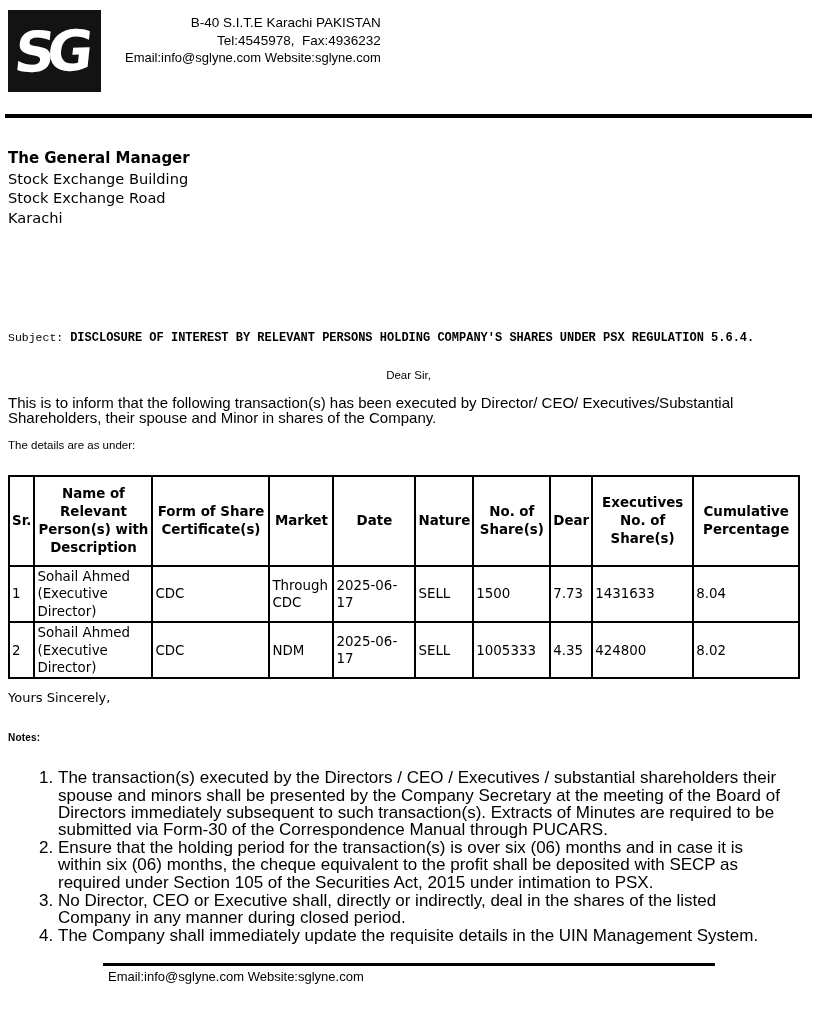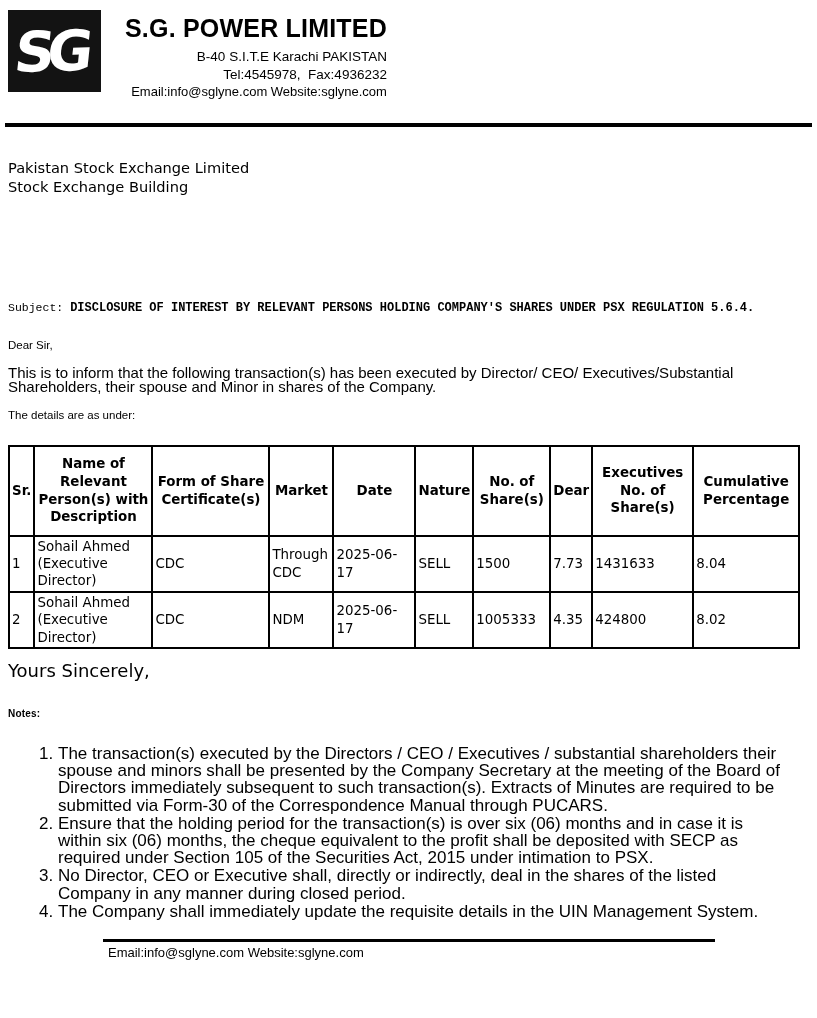--- a/index.html
+++ b/index.html
@@ -29,41 +29,41 @@
 
   .head-rule { height: 4px; background: #000; margin: 22px -3px 0; }
 
   
   .addressee { margin-top: 31px; font-family: "DejaVu Sans", sans-serif; font-size: 14.6px; line-height: 19.5px; }
   .addressee .title { font-weight: bold; font-size: 15px; }
 
   
   .subject-line { margin: 104px 0 0; font-size: 11.5px; font-family: Liberation Mono, monospace; }
   .subject-line .subj-text { font-weight: bold; font-size: 12px; }
-  .salutation { margin: 24px 0 0; font-size: 11.5px; }
+  .salutation { margin: 24px 0 0; font-size: 11.5px; text-align: center; }
   .body-par { margin: 15px 0 0; font-size: 15px; line-height: 14.5px; max-width: 762px; }
   .details-intro { margin: 14px 0 0; font-size: 11.5px; }
 
   
   table.disclosure {
     border-collapse: collapse; margin-top: 24px;
     font-family: "DejaVu Sans", sans-serif; font-size: 13.4px;
     table-layout: fixed;
   }
   table.disclosure th, table.disclosure td { border: 2px solid #000; overflow: hidden; }
   table.disclosure th {
     font-weight: bold; text-align: center; vertical-align: middle;
     line-height: 17.8px; padding: 1px 2px; height: 90px;
   }
   table.disclosure td {
     vertical-align: middle; text-align: left;
     line-height: 17.4px; padding: 1px 1px 1px 2px; height: 53px;
   }
 
-  .closing { margin: 11px 0 0; font-family: "DejaVu Sans", sans-serif; font-size: 18px; }
+  .closing { margin: 11px 0 0; font-family: "DejaVu Sans", sans-serif; font-size: 13px; }
   .notes-label { margin: 27px 0 0; font-size: 10px; font-weight: bold; letter-spacing: .2px; }
 
   ol.notes {
     margin: 26px 20px 0 0; padding-left: 50px;
     font-family: Liberation Sans, sans-serif; font-size: 17px; line-height: 17.2px;
   }
   ol.notes li { margin-bottom: 1px; }
 
   
   .page-footer { margin-top: 19px; }
@@ -71,32 +71,33 @@
   .foot-text { margin-left: 100px; font-size: 13px; padding-top: 3px; }
 </style>
 </head>
 <body>
 
 <header class="letterhead">
   <div class="logo">
     <span>SG</span>
   </div>
   <div class="head-text">
-    <h1 class="company-name">S.G. POWER LIMITED</h1>
     <div class="head-line">B-40 S.I.T.E Karachi PAKISTAN</div>
     <div class="head-line">Tel:4545978,  Fax:4936232</div>
     <div class="head-line email">Email:info@sglyne.com Website:sglyne.com</div>
   </div>
 </header>
 
 <div class="head-rule"></div>
 
 <section class="addressee">
-  <div>Pakistan Stock Exchange Limited</div>
+  <div class="title">The General Manager</div>
   <div>Stock Exchange Building</div>
+  <div>Stock Exchange Road</div>
+  <div>Karachi</div>
 </section>
 
 <p class="subject-line"><span>Subject:</span> <span class="subj-text">DISCLOSURE OF INTEREST BY RELEVANT PERSONS HOLDING COMPANY'S SHARES UNDER PSX REGULATION 5.6.4.</span></p>
 
 <p class="salutation">Dear Sir,</p>
 
 <p class="body-par">This is to inform that the following transaction(s) has been executed by Director/ CEO/ Executives/Substantial Shareholders, their spouse and Minor in shares of the Company.</p>
 
 <p class="details-intro">The details are as under:</p>
 

